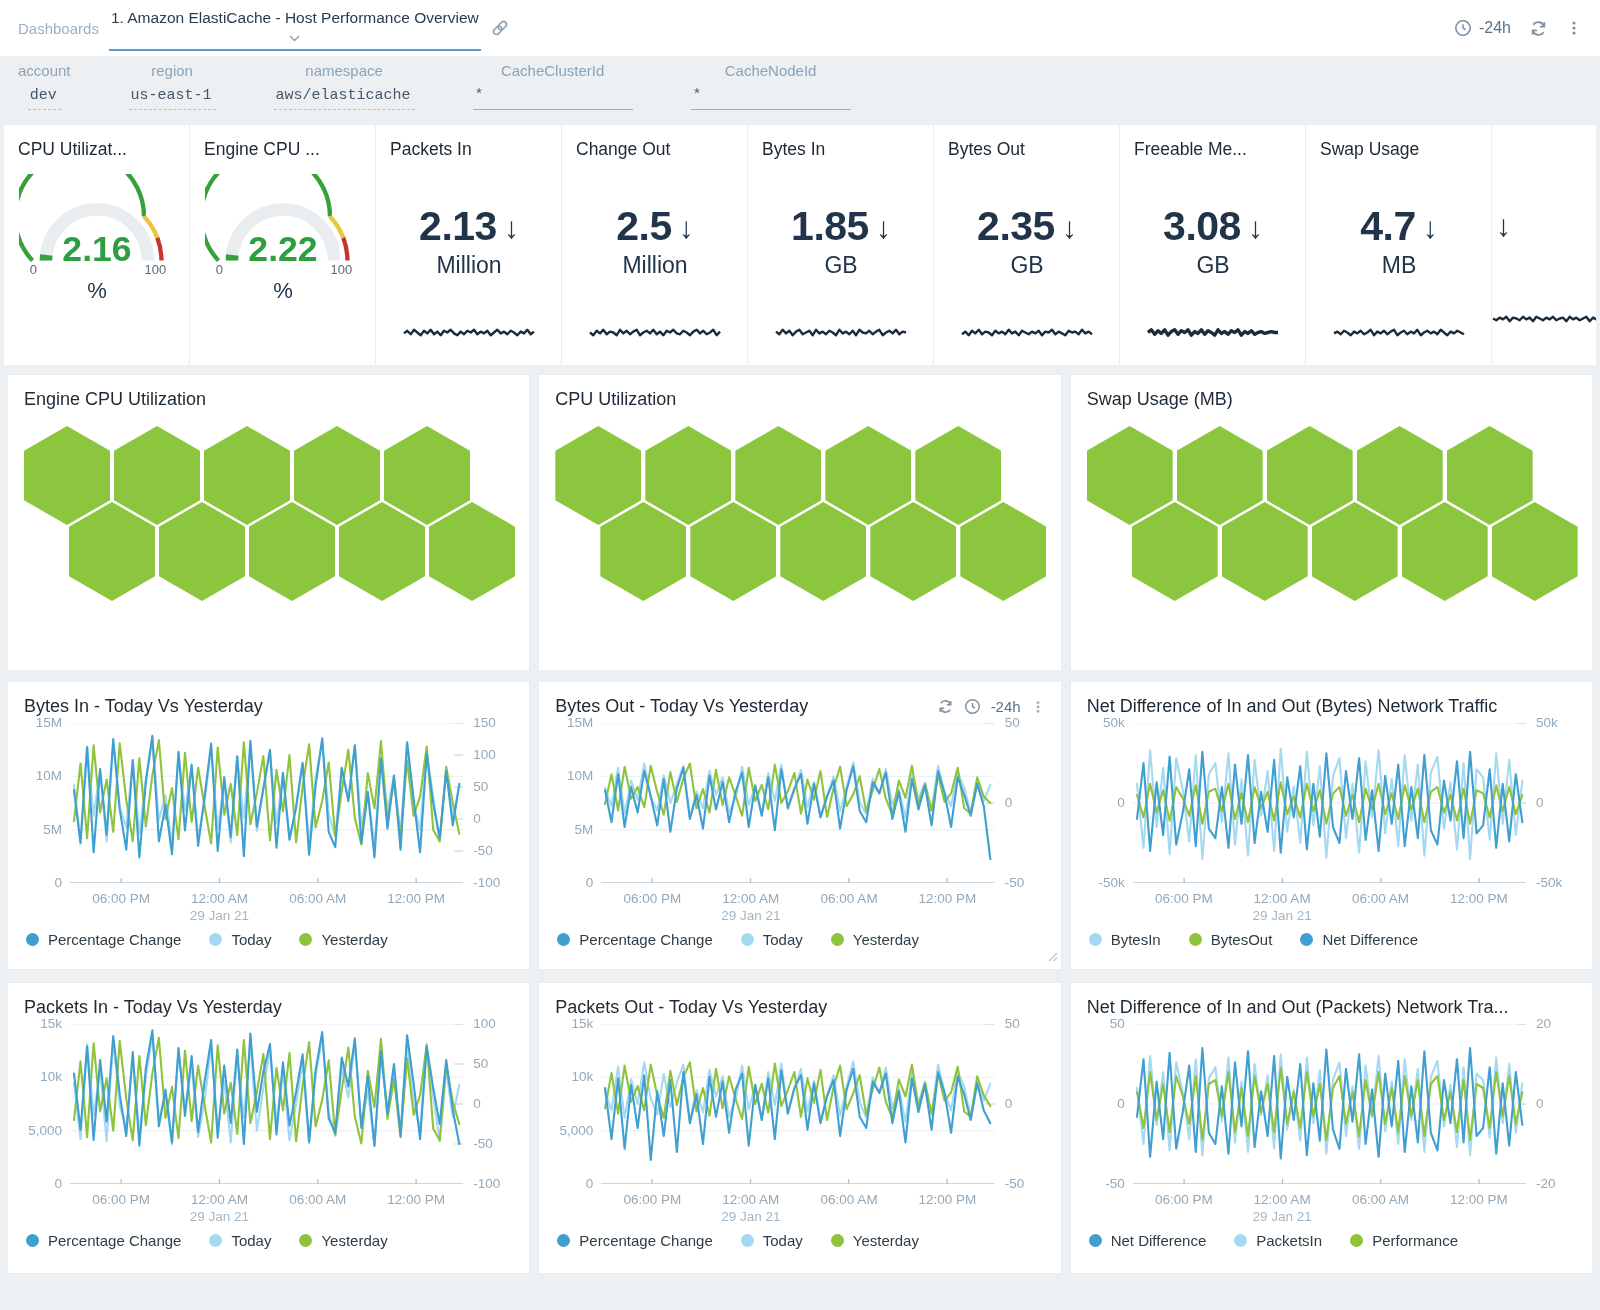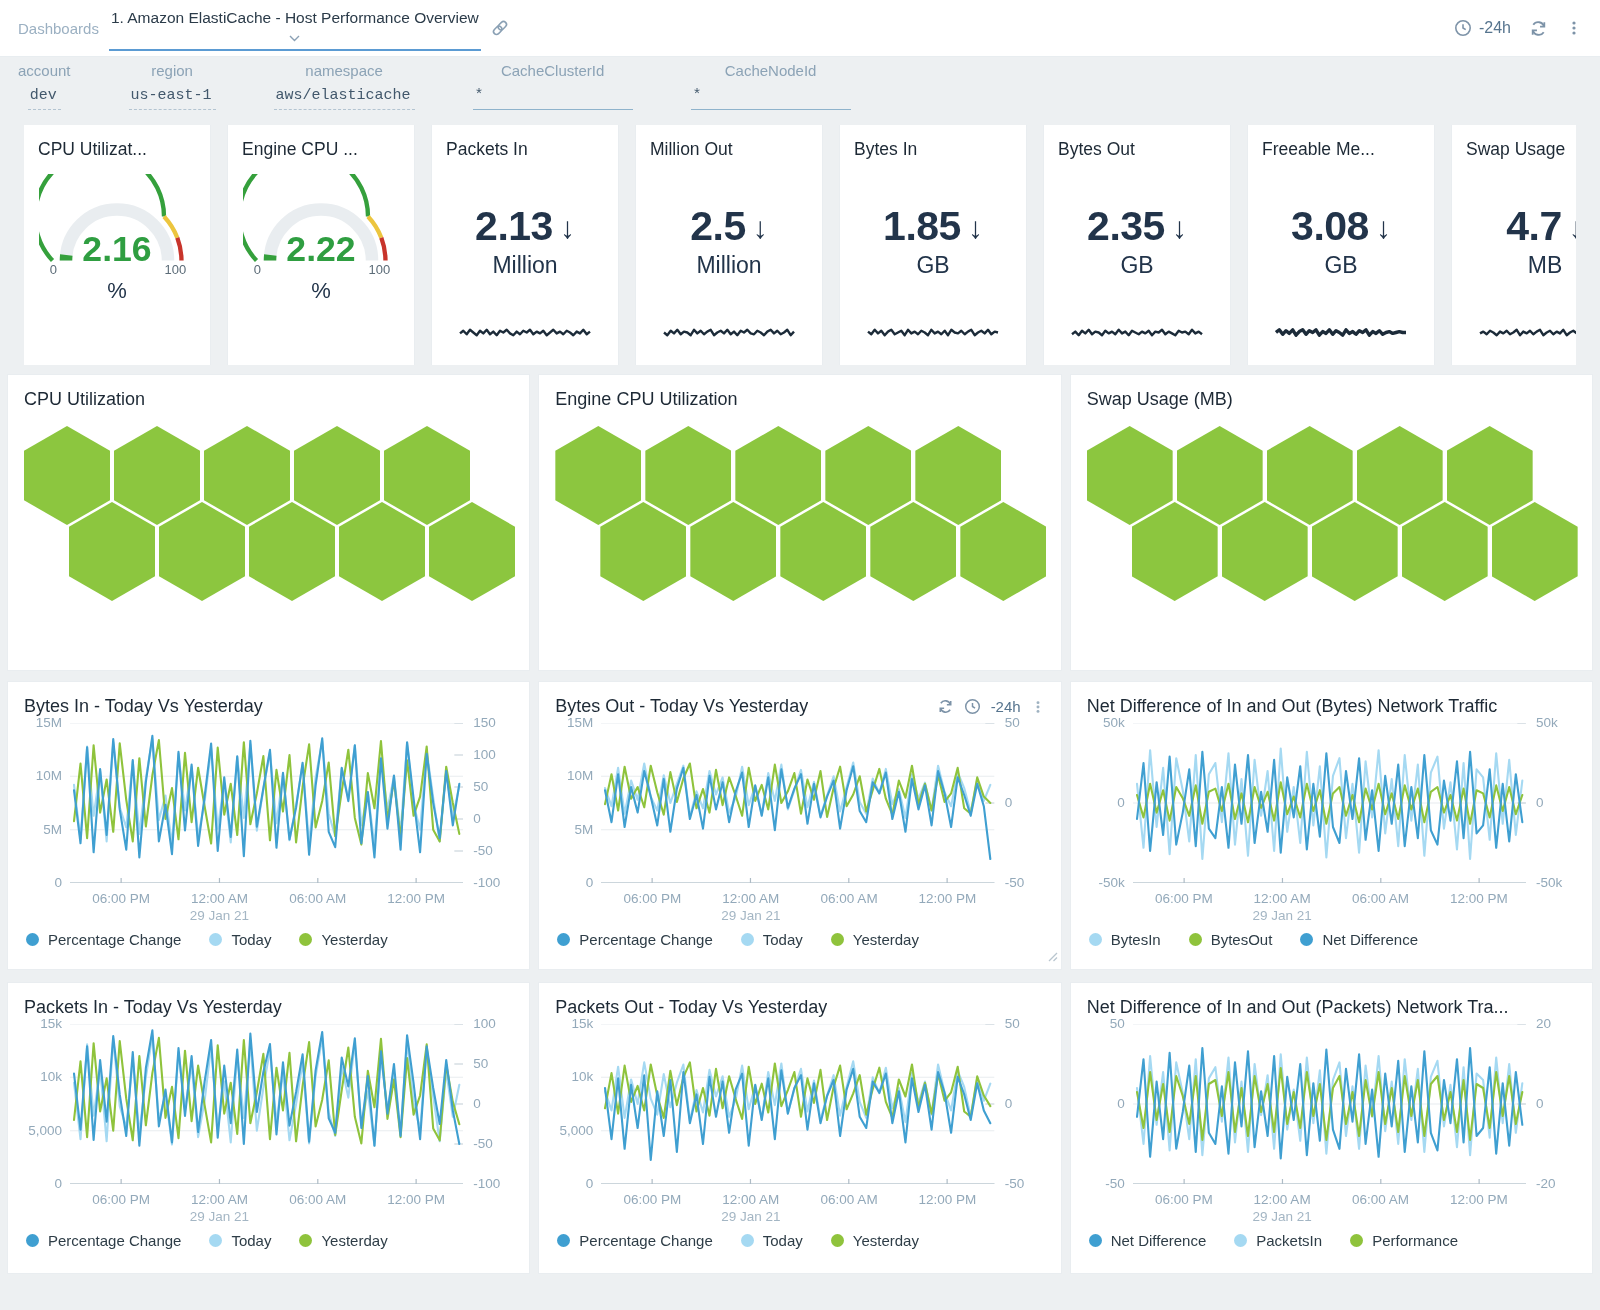--- a/index.html
+++ b/index.html
@@ -22,21 +22,21 @@
 
   
   .filterbar { height:58px; display:flex; align-items:center; padding:0 18px; gap:58px; }
   .filter { display:flex; align-items:center; gap:8px;flex-direction:column; }
   .filter .lbl { font-size:15px; color:#8ca3b6; }
   .filter .val { font-size:15px; color:#42586c; padding:0 4px 5px 2px;font-family:Liberation Mono, monospace; }
   .filter.dashed .val { border-bottom:1px dashed #b3c4d1; }
   .filter.solid .val { border-bottom:1px solid #8fb3cc; }
 
   
-  .kpi-row { display:flex; gap:18px; margin:10px 24px 0; height:240px; overflow:hidden; }
+  .kpi-row { display:flex; gap:0; margin:10px 4px 0; height:240px; overflow:hidden; }
   .card { flex:0 0 186px; background:#fff; box-shadow:0 0 0 1px #e9edf0; padding:14px 14px 10px;
           display:flex; flex-direction:column; position:relative; }
   .card-title { font-size:17.5px; font-weight:500; color:#1d2935; white-space:nowrap; overflow:hidden; }
   .num-mid { flex:1; display:flex; flex-direction:column; align-items:center; justify-content:center; margin-top:-6px; }
   .card-value-row { display:flex; align-items:center; }
   .card-value { font-size:41px; font-weight:700; color:#22344a; letter-spacing:-0.5px; }
   .trend-arrow { font-size:30px; font-weight:600; color:#22344a; margin-left:7px; transform:translateY(2px); }
   .card-unit { font-size:23px; font-weight:500; color:#22344a; text-align:center; margin-top:2px; }
   .spark { height:14px; display:flex; justify-content:center; margin-bottom:14px; }
   .gauge { margin-top:14px; }
@@ -190,21 +190,21 @@
         </div>
         <div class="card-unit">Million</div>
       </div>
       <div class="spark">
           <svg width="132" height="12" viewBox="0 0 132 12">
             <polyline points="1.0,6.4 4.3,3.7 7.7,7.3 11.0,2.8 14.3,5.5 17.7,8.2 21.0,3.7 24.3,6.4 27.7,2.8 31.0,7.3 34.3,4.6 37.7,8.2 41.0,3.7 44.3,5.5 47.7,2.8 51.0,6.4 54.3,8.2 57.7,4.6 61.0,7.3 64.3,3.7 67.7,5.5 71.0,2.8 74.3,7.3 77.7,4.6 81.0,6.4 84.3,3.7 87.7,8.2 91.0,5.5 94.3,2.8 97.7,6.4 101.0,4.6 104.3,7.3 107.7,3.7 111.0,5.5 114.3,8.2 117.7,4.6 121.0,6.4 124.3,2.8 127.7,7.3 131.0,4.6" fill="none" stroke="#1c2b39" stroke-width="2.4" stroke-linejoin="round"></polyline>
           </svg>
         </div>
     </article>
     <article class="card">
-      <h3 class="card-title">Million Out</h3>
+      <h3 class="card-title">Change Out</h3>
       <div class="num-mid">
         <div class="card-value-row">
           <span class="card-value">2.5</span>
           <span class="trend-arrow">↓</span>
         </div>
         <div class="card-unit">Million</div>
       </div>
       <div class="spark">
           <svg width="132" height="12" viewBox="0 0 132 12">
             <polyline points="1.0,5.5 4.3,8.2 7.7,3.7 11.0,6.4 14.3,2.8 17.7,7.3 21.0,4.6 24.3,5.5 27.7,8.2 31.0,2.8 34.3,6.4 37.7,3.7 41.0,7.3 44.3,4.6 47.7,2.8 51.0,8.2 54.3,5.5 57.7,3.7 61.0,6.4 64.3,2.8 67.7,7.3 71.0,4.6 74.3,8.2 77.7,3.7 81.0,5.5 84.3,2.8 87.7,6.4 91.0,7.3 94.3,3.7 97.7,5.5 101.0,8.2 104.3,4.6 107.7,2.8 111.0,6.4 114.3,3.7 117.7,7.3 121.0,5.5 124.3,2.8 127.7,8.2 131.0,4.6" fill="none" stroke="#1c2b39" stroke-width="2.4" stroke-linejoin="round"></polyline>
@@ -277,38 +277,38 @@
           <svg width="132" height="12" viewBox="0 0 132 12">
             <polyline points="1.0,5.5 4.3,7.3 7.7,4.6 11.0,6.4 14.3,3.7 17.7,8.2 21.0,4.6 24.3,5.5 27.7,7.3 31.0,3.7 34.3,6.4 37.7,4.6 41.0,8.2 44.3,3.7 47.7,5.5 51.0,7.3 54.3,4.6 57.7,6.4 61.0,3.7 64.3,7.3 67.7,5.5 71.0,4.6 74.3,8.2 77.7,3.7 81.0,6.4 84.3,4.6 87.7,7.3 91.0,5.5 94.3,3.7 97.7,8.2 101.0,4.6 104.3,6.4 107.7,5.5 111.0,7.3 114.3,4.6 117.7,6.4 121.0,3.7 124.3,7.3 127.7,5.5 131.0,6.4" fill="none" stroke="#1c2b39" stroke-width="2.4" stroke-linejoin="round"></polyline>
           </svg>
         </div>
     </article>
   </div>
 
   <div class="row3">
     <section class="panel honey-panel">
       <div class="panel-head">
-          <h3 class="panel-title">CPU Utilization</h3>
+          <h3 class="panel-title">Engine CPU Utilization</h3>
         </div>
       <div class="honeycomb">
           <div class="hex" style="left: 0px; top: 0px; width: 86px; height: 99px; background: rgb(140, 198, 63); clip-path: polygon(50% 0px, 100% 25%, 100% 75%, 50% 100%, 0px 75%, 0px 25%);"></div>
           <div class="hex" style="left: 90px; top: 0px; width: 86px; height: 99px; background: rgb(140, 198, 63); clip-path: polygon(50% 0px, 100% 25%, 100% 75%, 50% 100%, 0px 75%, 0px 25%);"></div>
           <div class="hex" style="left: 180px; top: 0px; width: 86px; height: 99px; background: rgb(140, 198, 63); clip-path: polygon(50% 0px, 100% 25%, 100% 75%, 50% 100%, 0px 75%, 0px 25%);"></div>
           <div class="hex" style="left: 270px; top: 0px; width: 86px; height: 99px; background: rgb(140, 198, 63); clip-path: polygon(50% 0px, 100% 25%, 100% 75%, 50% 100%, 0px 75%, 0px 25%);"></div>
           <div class="hex" style="left: 360px; top: 0px; width: 86px; height: 99px; background: rgb(140, 198, 63); clip-path: polygon(50% 0px, 100% 25%, 100% 75%, 50% 100%, 0px 75%, 0px 25%);"></div>
           <div class="hex" style="left: 45px; top: 76px; width: 86px; height: 99px; background: rgb(140, 198, 63); clip-path: polygon(50% 0px, 100% 25%, 100% 75%, 50% 100%, 0px 75%, 0px 25%);"></div>
           <div class="hex" style="left: 135px; top: 76px; width: 86px; height: 99px; background: rgb(140, 198, 63); clip-path: polygon(50% 0px, 100% 25%, 100% 75%, 50% 100%, 0px 75%, 0px 25%);"></div>
           <div class="hex" style="left: 225px; top: 76px; width: 86px; height: 99px; background: rgb(140, 198, 63); clip-path: polygon(50% 0px, 100% 25%, 100% 75%, 50% 100%, 0px 75%, 0px 25%);"></div>
           <div class="hex" style="left: 315px; top: 76px; width: 86px; height: 99px; background: rgb(140, 198, 63); clip-path: polygon(50% 0px, 100% 25%, 100% 75%, 50% 100%, 0px 75%, 0px 25%);"></div>
           <div class="hex" style="left: 405px; top: 76px; width: 86px; height: 99px; background: rgb(140, 198, 63); clip-path: polygon(50% 0px, 100% 25%, 100% 75%, 50% 100%, 0px 75%, 0px 25%);"></div>
         </div>
     </section>
     <section class="panel honey-panel">
       <div class="panel-head">
-          <h3 class="panel-title">Engine CPU Utilization</h3>
+          <h3 class="panel-title">CPU Utilization</h3>
         </div>
       <div class="honeycomb">
           <div class="hex" style="left: 0px; top: 0px; width: 86px; height: 99px; background: rgb(140, 198, 63); clip-path: polygon(50% 0px, 100% 25%, 100% 75%, 50% 100%, 0px 75%, 0px 25%);"></div>
           <div class="hex" style="left: 90px; top: 0px; width: 86px; height: 99px; background: rgb(140, 198, 63); clip-path: polygon(50% 0px, 100% 25%, 100% 75%, 50% 100%, 0px 75%, 0px 25%);"></div>
           <div class="hex" style="left: 180px; top: 0px; width: 86px; height: 99px; background: rgb(140, 198, 63); clip-path: polygon(50% 0px, 100% 25%, 100% 75%, 50% 100%, 0px 75%, 0px 25%);"></div>
           <div class="hex" style="left: 270px; top: 0px; width: 86px; height: 99px; background: rgb(140, 198, 63); clip-path: polygon(50% 0px, 100% 25%, 100% 75%, 50% 100%, 0px 75%, 0px 25%);"></div>
           <div class="hex" style="left: 360px; top: 0px; width: 86px; height: 99px; background: rgb(140, 198, 63); clip-path: polygon(50% 0px, 100% 25%, 100% 75%, 50% 100%, 0px 75%, 0px 25%);"></div>
           <div class="hex" style="left: 45px; top: 76px; width: 86px; height: 99px; background: rgb(140, 198, 63); clip-path: polygon(50% 0px, 100% 25%, 100% 75%, 50% 100%, 0px 75%, 0px 25%);"></div>
           <div class="hex" style="left: 135px; top: 76px; width: 86px; height: 99px; background: rgb(140, 198, 63); clip-path: polygon(50% 0px, 100% 25%, 100% 75%, 50% 100%, 0px 75%, 0px 25%);"></div>
           <div class="hex" style="left: 225px; top: 76px; width: 86px; height: 99px; background: rgb(140, 198, 63); clip-path: polygon(50% 0px, 100% 25%, 100% 75%, 50% 100%, 0px 75%, 0px 25%);"></div>

